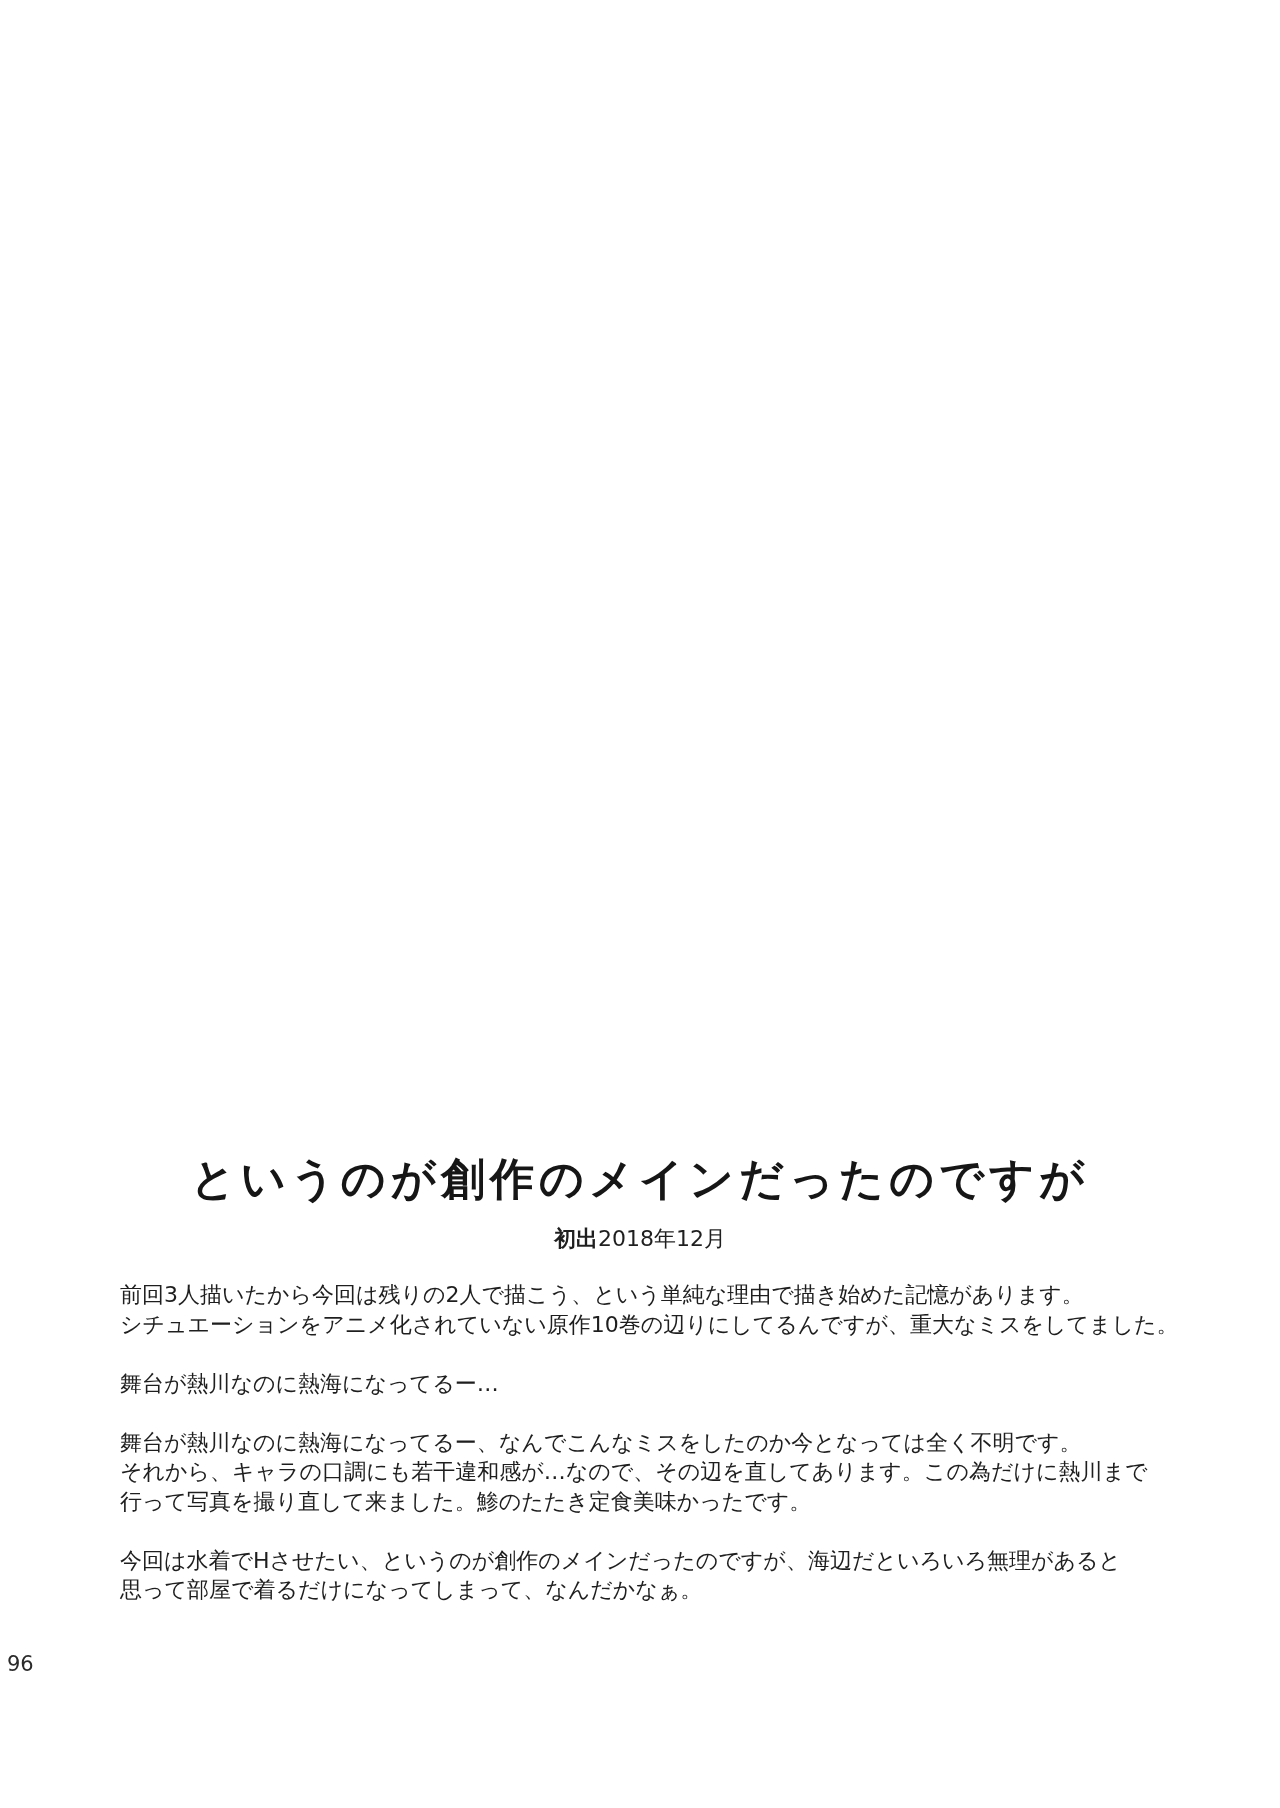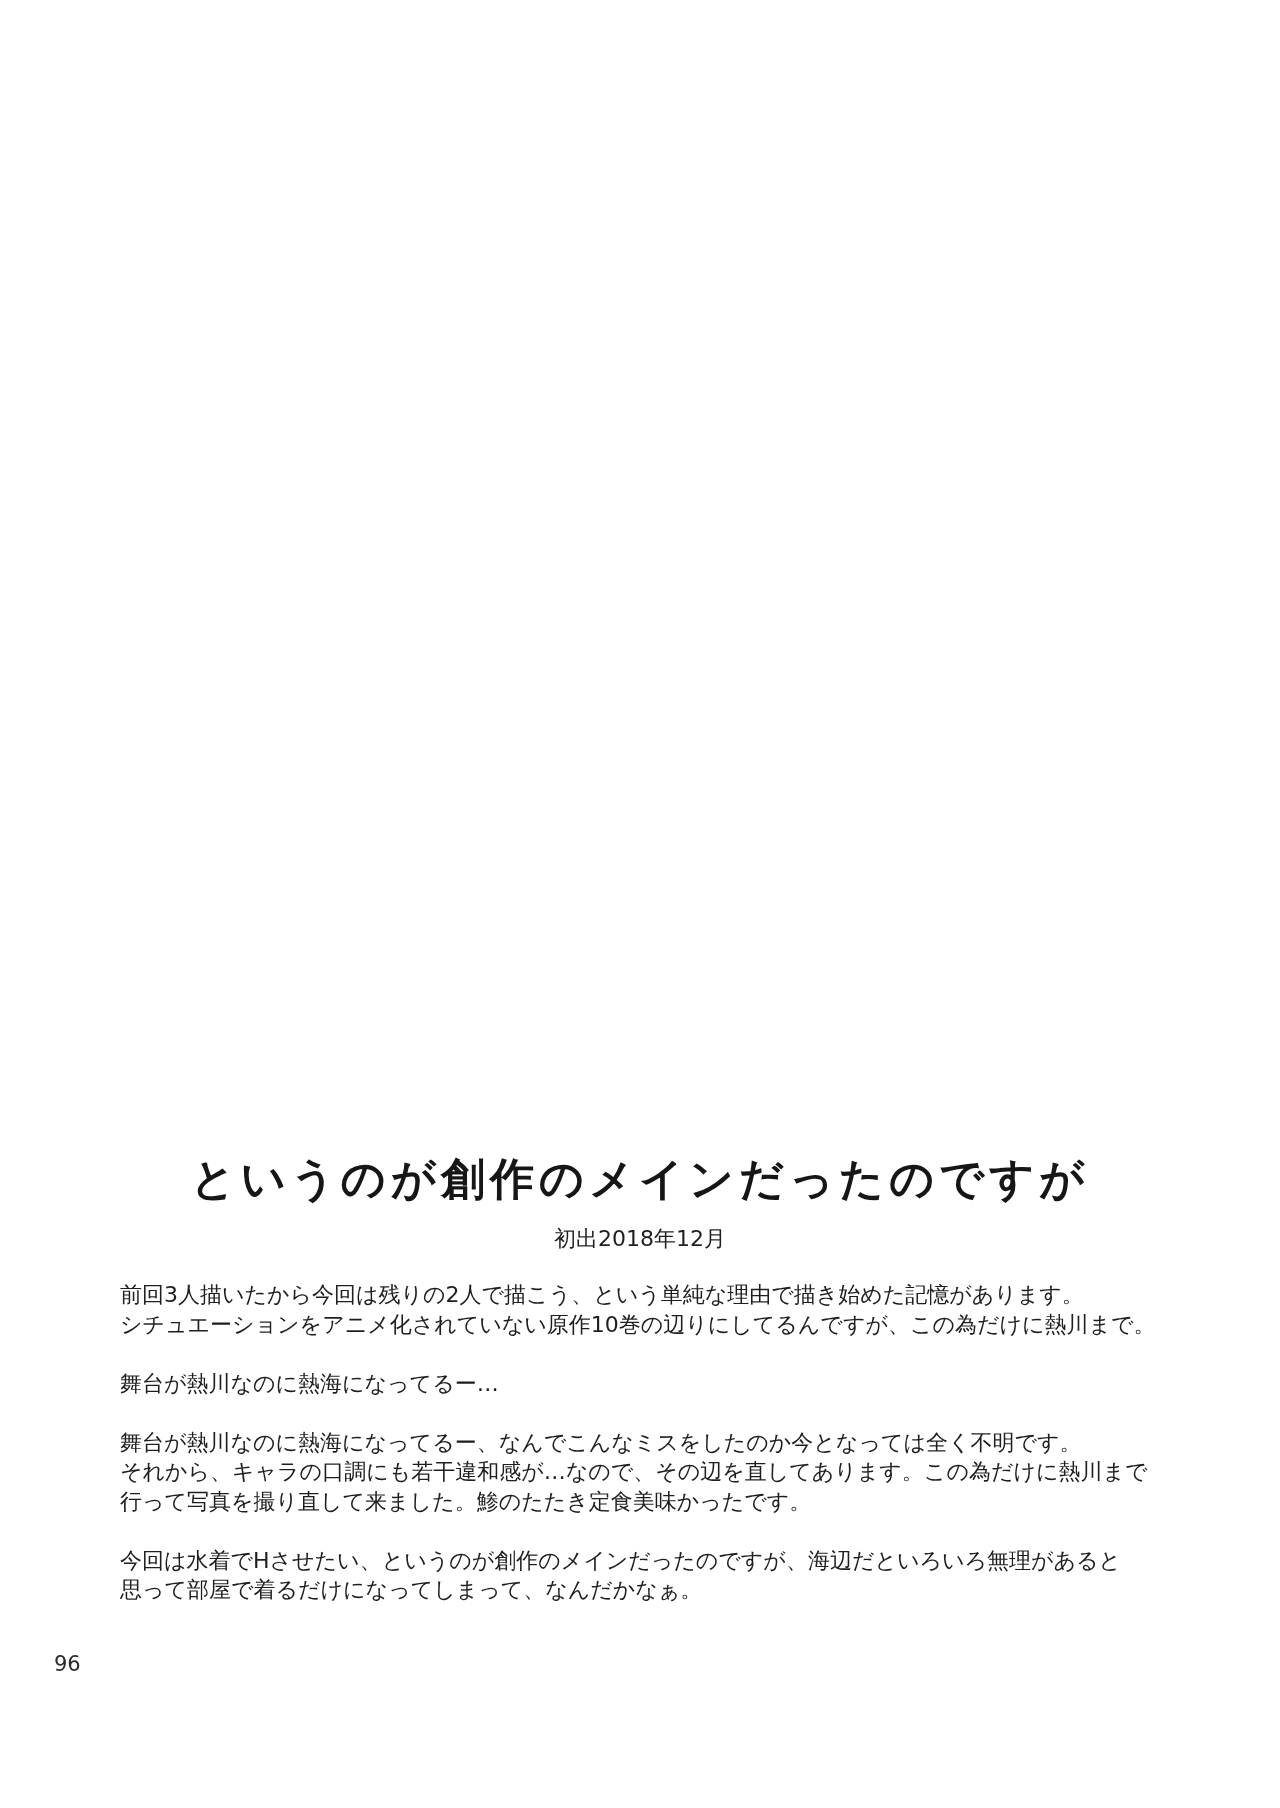--- a/index.html
+++ b/index.html
@@ -31,20 +31,21 @@
     position: absolute;
     top: 1224px;
     left: 0;
     width: 100%;
     text-align: center;
     font-size: 22px;
     color: #1f1f1f;
     white-space: nowrap;
   }
   .subtitle .pub-label {
+    font-weight: bold;
   }
   .afterword {
     position: absolute;
     left: 120px;
     top: 1280px;
     width: 1060px;
     font-size: 22px;
     line-height: 29.5px;
     color: #1e1e1e;
   }
@@ -56,36 +57,35 @@
   }
   .line {
     white-space: nowrap;
   }
   .page-number {
     position: absolute;
     left: 7px;
     top: 1652px;
     font-size: 21px;
     color: #2a2a2a;
-    margin-left: 47px;
   }
 </style>
 </head>
 <body style="background: rgb(255, 255, 255); color: rgb(27, 27, 27);">
 
 <div class="page-title">というのが創作のメインだったのですが</div>
 
 <div class="subtitle">
   <span class="pub-label">初出</span><span>2018年12月</span>
 </div>
 
 <div class="afterword">
     <div class="paragraph">
       <div class="line">前回3人描いたから今回は残りの2人で描こう、という単純な理由で描き始めた記憶があります。</div>
-      <div class="line">シチュエーションをアニメ化されていない原作10巻の辺りにしてるんですが、この為だけに熱川まで。</div>
+      <div class="line">シチュエーションをアニメ化されていない原作10巻の辺りにしてるんですが、重大なミスをしてました。</div>
     </div>
     <div class="paragraph">
       <div class="line">舞台が熱川なのに熱海になってるー…</div>
     </div>
     <div class="paragraph">
       <div class="line">舞台が熱川なのに熱海になってるー、なんでこんなミスをしたのか今となっては全く不明です。</div>
       <div class="line">それから、キャラの口調にも若干違和感が…なので、その辺を直してあります。この為だけに熱川まで</div>
       <div class="line">行って写真を撮り直して来ました。鯵のたたき定食美味かったです。</div>
     </div>
     <div class="paragraph">

